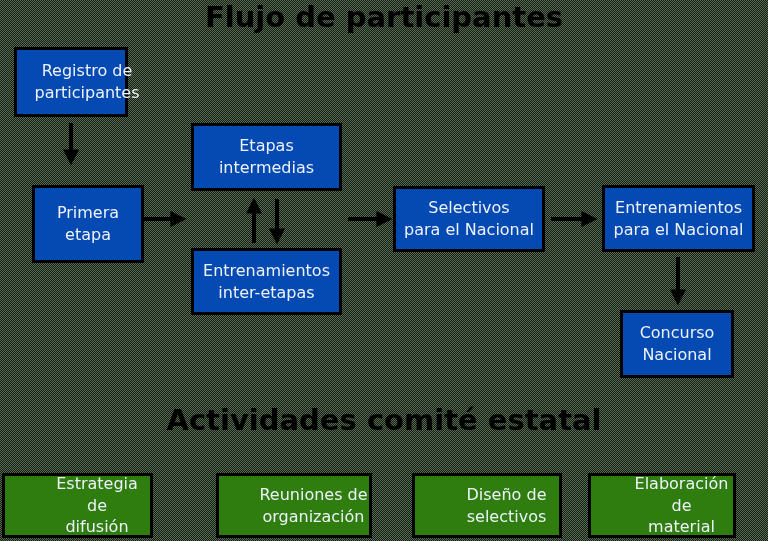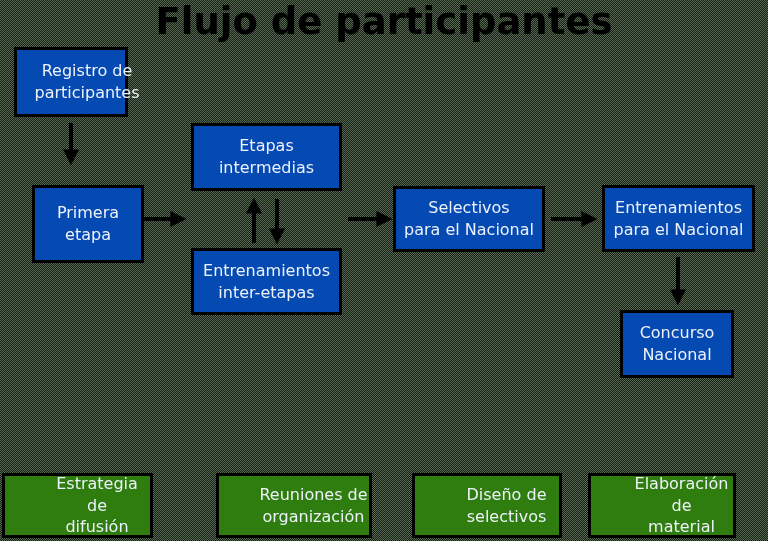--- a/index.html
+++ b/index.html
@@ -11,21 +11,21 @@
     font-family: "DejaVu Sans", sans-serif;
     background-color: #36452f;
     background-image: repeating-conic-gradient(#151d15 0% 25%, #566b52 0% 50%);
     background-size: 2px 2px;
   }
   .title {
     position: absolute;
     left: 0;
     width: 768px;
     text-align: center;
-    font-size: 37px;
+    font-size: 29px;
     font-weight: bold;
     color: #000000;
     letter-spacing: 0px;
   }
   .title.flow { top: 0px; }
   .title.activities { top: 403px; }
   .box {
     position: absolute;
     box-sizing: border-box;
     border: 3px solid #000000;
@@ -80,20 +80,21 @@
 intermedias</div>
   <div class="box blue b-entre-inter">Entrenamientos
 inter-etapas</div>
   <div class="box blue b-selectivos">Selectivos
 para el Nacional</div>
   <div class="box blue b-entre-nacional">Entrenamientos
 para el Nacional</div>
   <div class="box blue b-concurso">Concurso
 Nacional</div>
 
+  <div class="title activities">Actividades comité estatal</div>
 
   <div class="box green b-estrategia">Estrategia de
 difusión</div>
   <div class="box green b-reuniones">Reuniones de
 organización</div>
   <div class="box green b-diseno">Diseño de
 selectivos</div>
   <div class="box green b-elaboracion">Elaboración de
 material</div>
 

